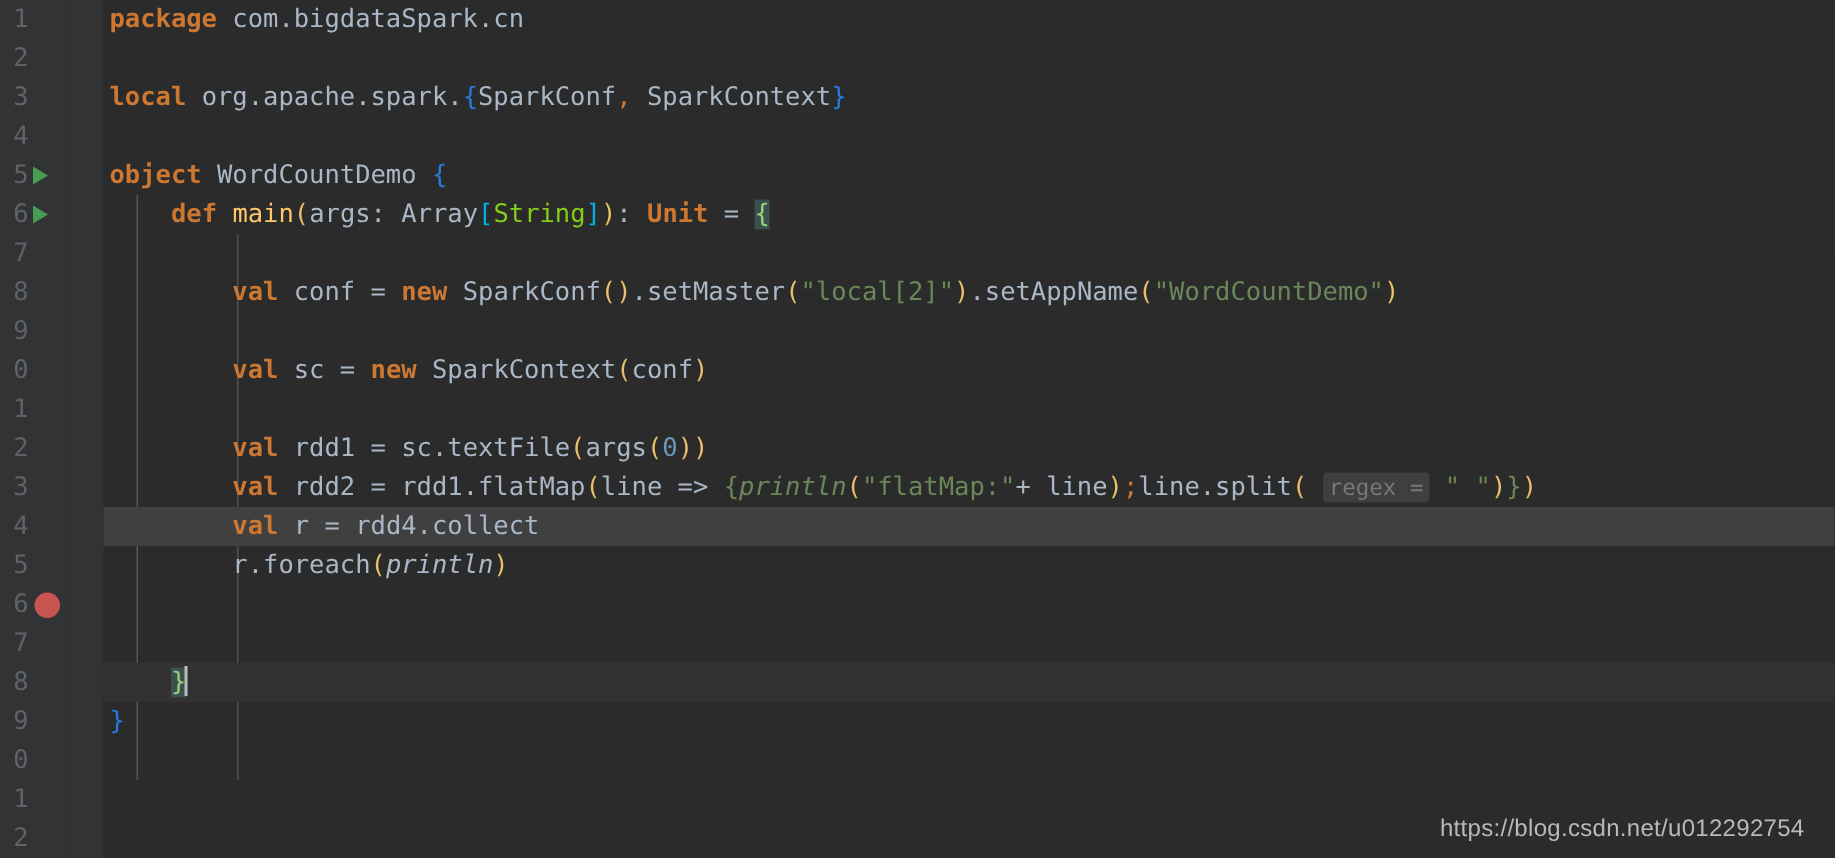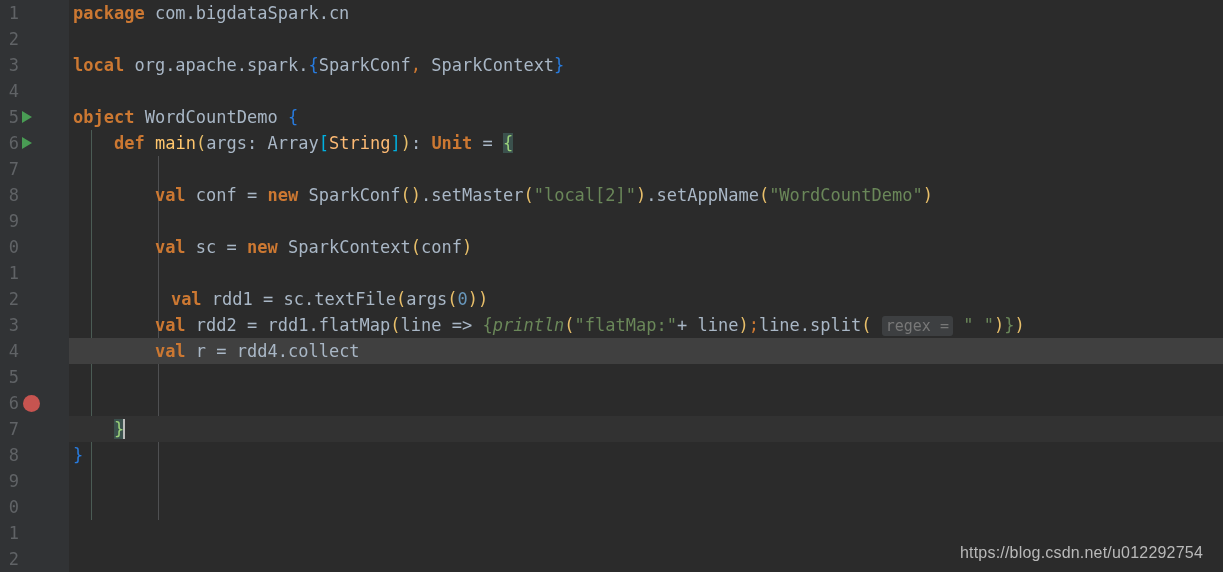--- a/index.html
+++ b/index.html
@@ -115,21 +115,21 @@
   
   .kw      { color: #cc7832; font-weight: bold; }
   .ident   { color: #a9b7c6; }
   .fn      { color: #ffc66d; }
   .str     { color: #6a8759; }
   .num     { color: #6897bb; }
   .bracec  { color: #287bde; }
   .brkt    { color: #00b0e0; }
   .paren   { color: #e8bf6a; }
   .semi    { color: #cc7832; }
-  .type    { color: #fdba74; }
+  .type    { color: #84cc16; }
   .greenit { color: #6a8759; font-style: italic; }
   .grayit  { color: #a9b7c6; font-style: italic; }
   .matchb  { background: #3b514d; color: #9ad17a; }
   .matchb2 { background: #3b514d; color: #9ad17a; }
   .hint {
     background: #3d3f41;
     color: #787878;
     border-radius: 3px;
     padding: 1px 4px;
     font-size: 15px;
@@ -284,28 +284,29 @@
     <div class="row"></div>
 
     <div class="row"><span class="txt" style="left:4px"><span class="ident">        </span><span class="kw">val</span><span class="ident"> conf = </span><span class="kw">new</span><span class="ident"> SparkConf</span><span class="paren">()</span><span class="ident">.setMaster</span><span class="paren">(</span><span class="str">"local[2]"</span><span class="paren">)</span><span class="ident">.setAppName</span><span class="paren">(</span><span class="str">"WordCountDemo"</span><span class="paren">)</span></span></div>
 
     <div class="row"></div>
 
     <div class="row"><span class="txt" style="left:4px"><span class="ident">        </span><span class="kw">val</span><span class="ident"> sc = </span><span class="kw">new</span><span class="ident"> SparkContext</span><span class="paren">(</span><span class="ident">conf</span><span class="paren">)</span></span></div>
 
     <div class="row"></div>
 
-    <div class="row"><span class="txt" style="left:20px"><span class="ident">        </span><span class="kw">val</span><span class="ident"> rdd1 = sc.textFile</span><span class="paren">(</span><span class="ident">args</span><span class="paren">(</span><span class="num">0</span><span class="paren">))</span></span></div>
+    <div class="row"><span class="txt" style="left:4px"><span class="ident">        </span><span class="kw">val</span><span class="ident"> rdd1 = sc.textFile</span><span class="paren">(</span><span class="ident">args</span><span class="paren">(</span><span class="num">0</span><span class="paren">))</span></span></div>
 
     <div class="row"><span class="txt" style="left:4px"><span class="ident">        </span><span class="kw">val</span><span class="ident"> rdd2 = rdd1.flatMap</span><span class="paren">(</span><span class="ident">line =&gt; </span><span class="matchb2" style="background:none;color:#6a8759">{</span><span class="greenit">println</span><span class="paren">(</span><span class="str">"flatMap:"</span><span class="ident">+ line</span><span class="paren">)</span><span class="semi">;</span><span class="ident">line.split</span><span class="paren">(</span><span class="ident"> </span><span class="hint">regex =</span><span class="ident"> </span><span class="str">" "</span><span class="paren">)</span><span style="color:#6a8759">}</span><span class="paren">)</span></span></div>
 
 
 
     <div class="row breakline"><span class="txt" style="left:4px"><span class="ident">        </span><span class="kw">val</span><span class="ident"> r = rdd4.collect</span></span></div>
 
+    <div class="row"><span class="txt" style="left:4px"><span class="ident">        r.foreach</span><span class="paren">(</span><span class="grayit">println</span><span class="paren">)</span></span></div>
 
     <div class="row"></div>
 
 
     <div class="row"></div>
 
     <div class="row caretline"><span class="txt" style="left:4px"><span class="ident">    </span><span class="matchb">}</span><span class="caret"></span></span></div>
 
     <div class="row"><span class="txt" style="left:4px"><span class="bracec">}</span></span></div>
 

